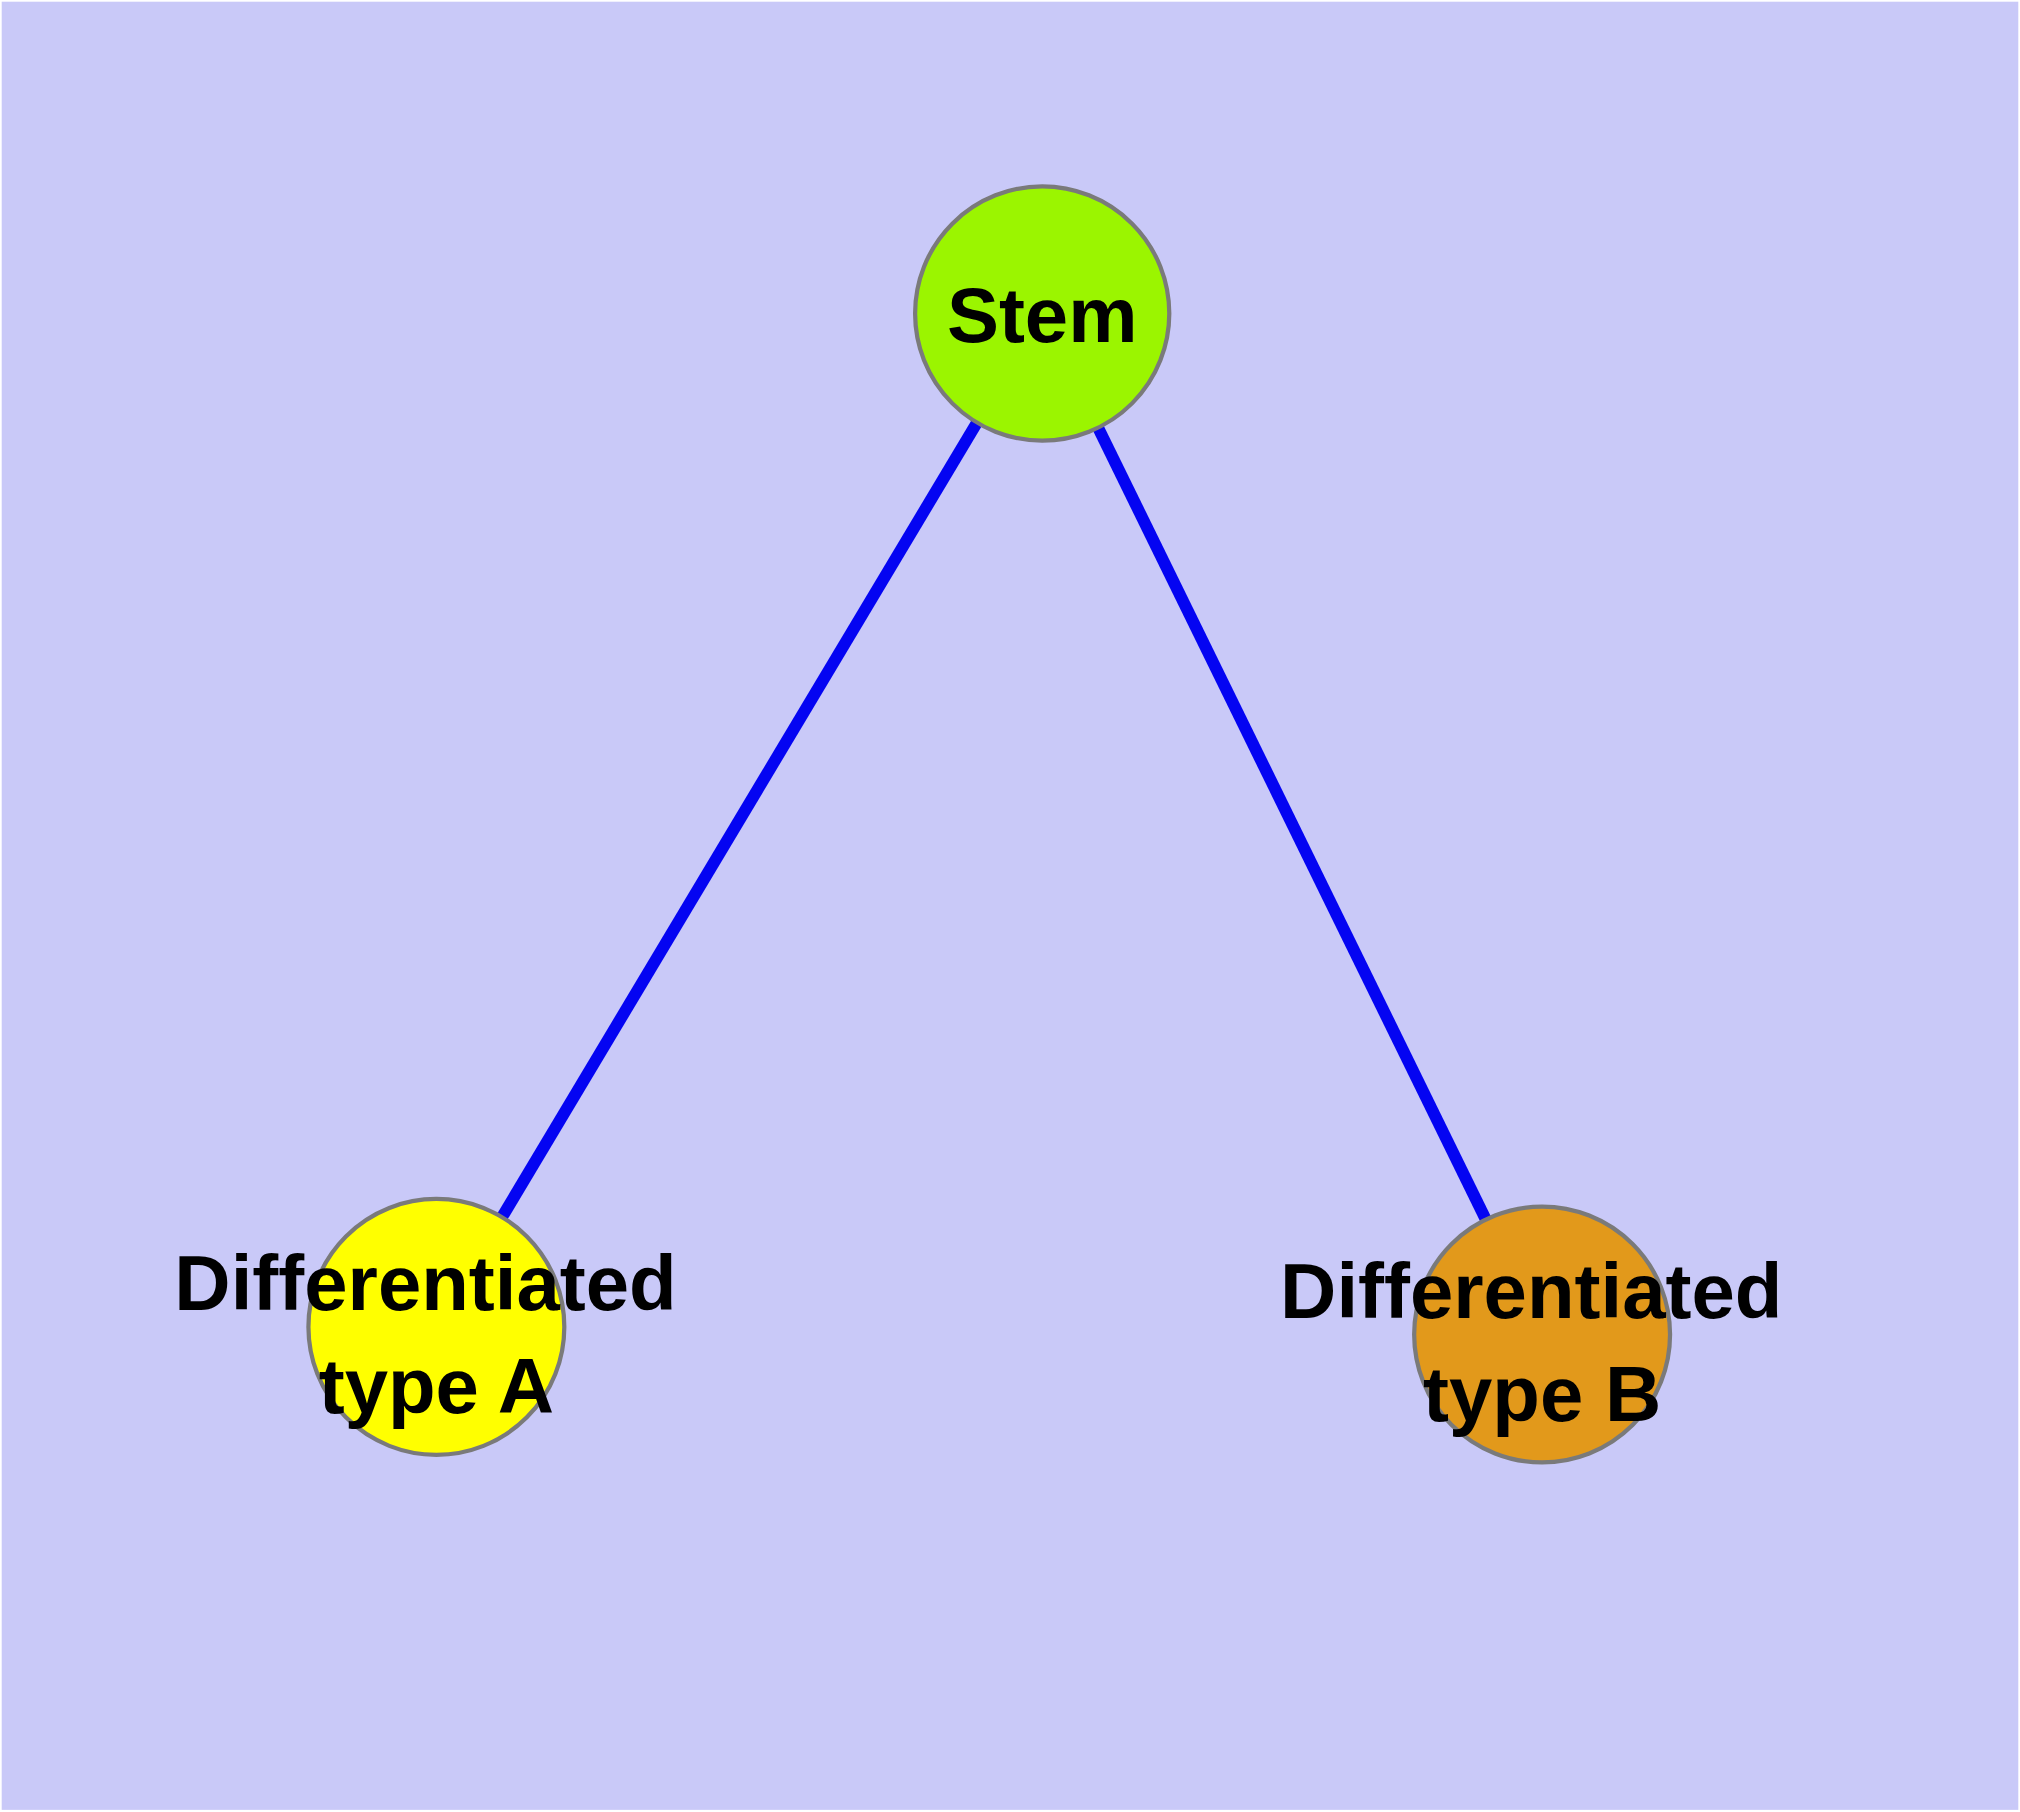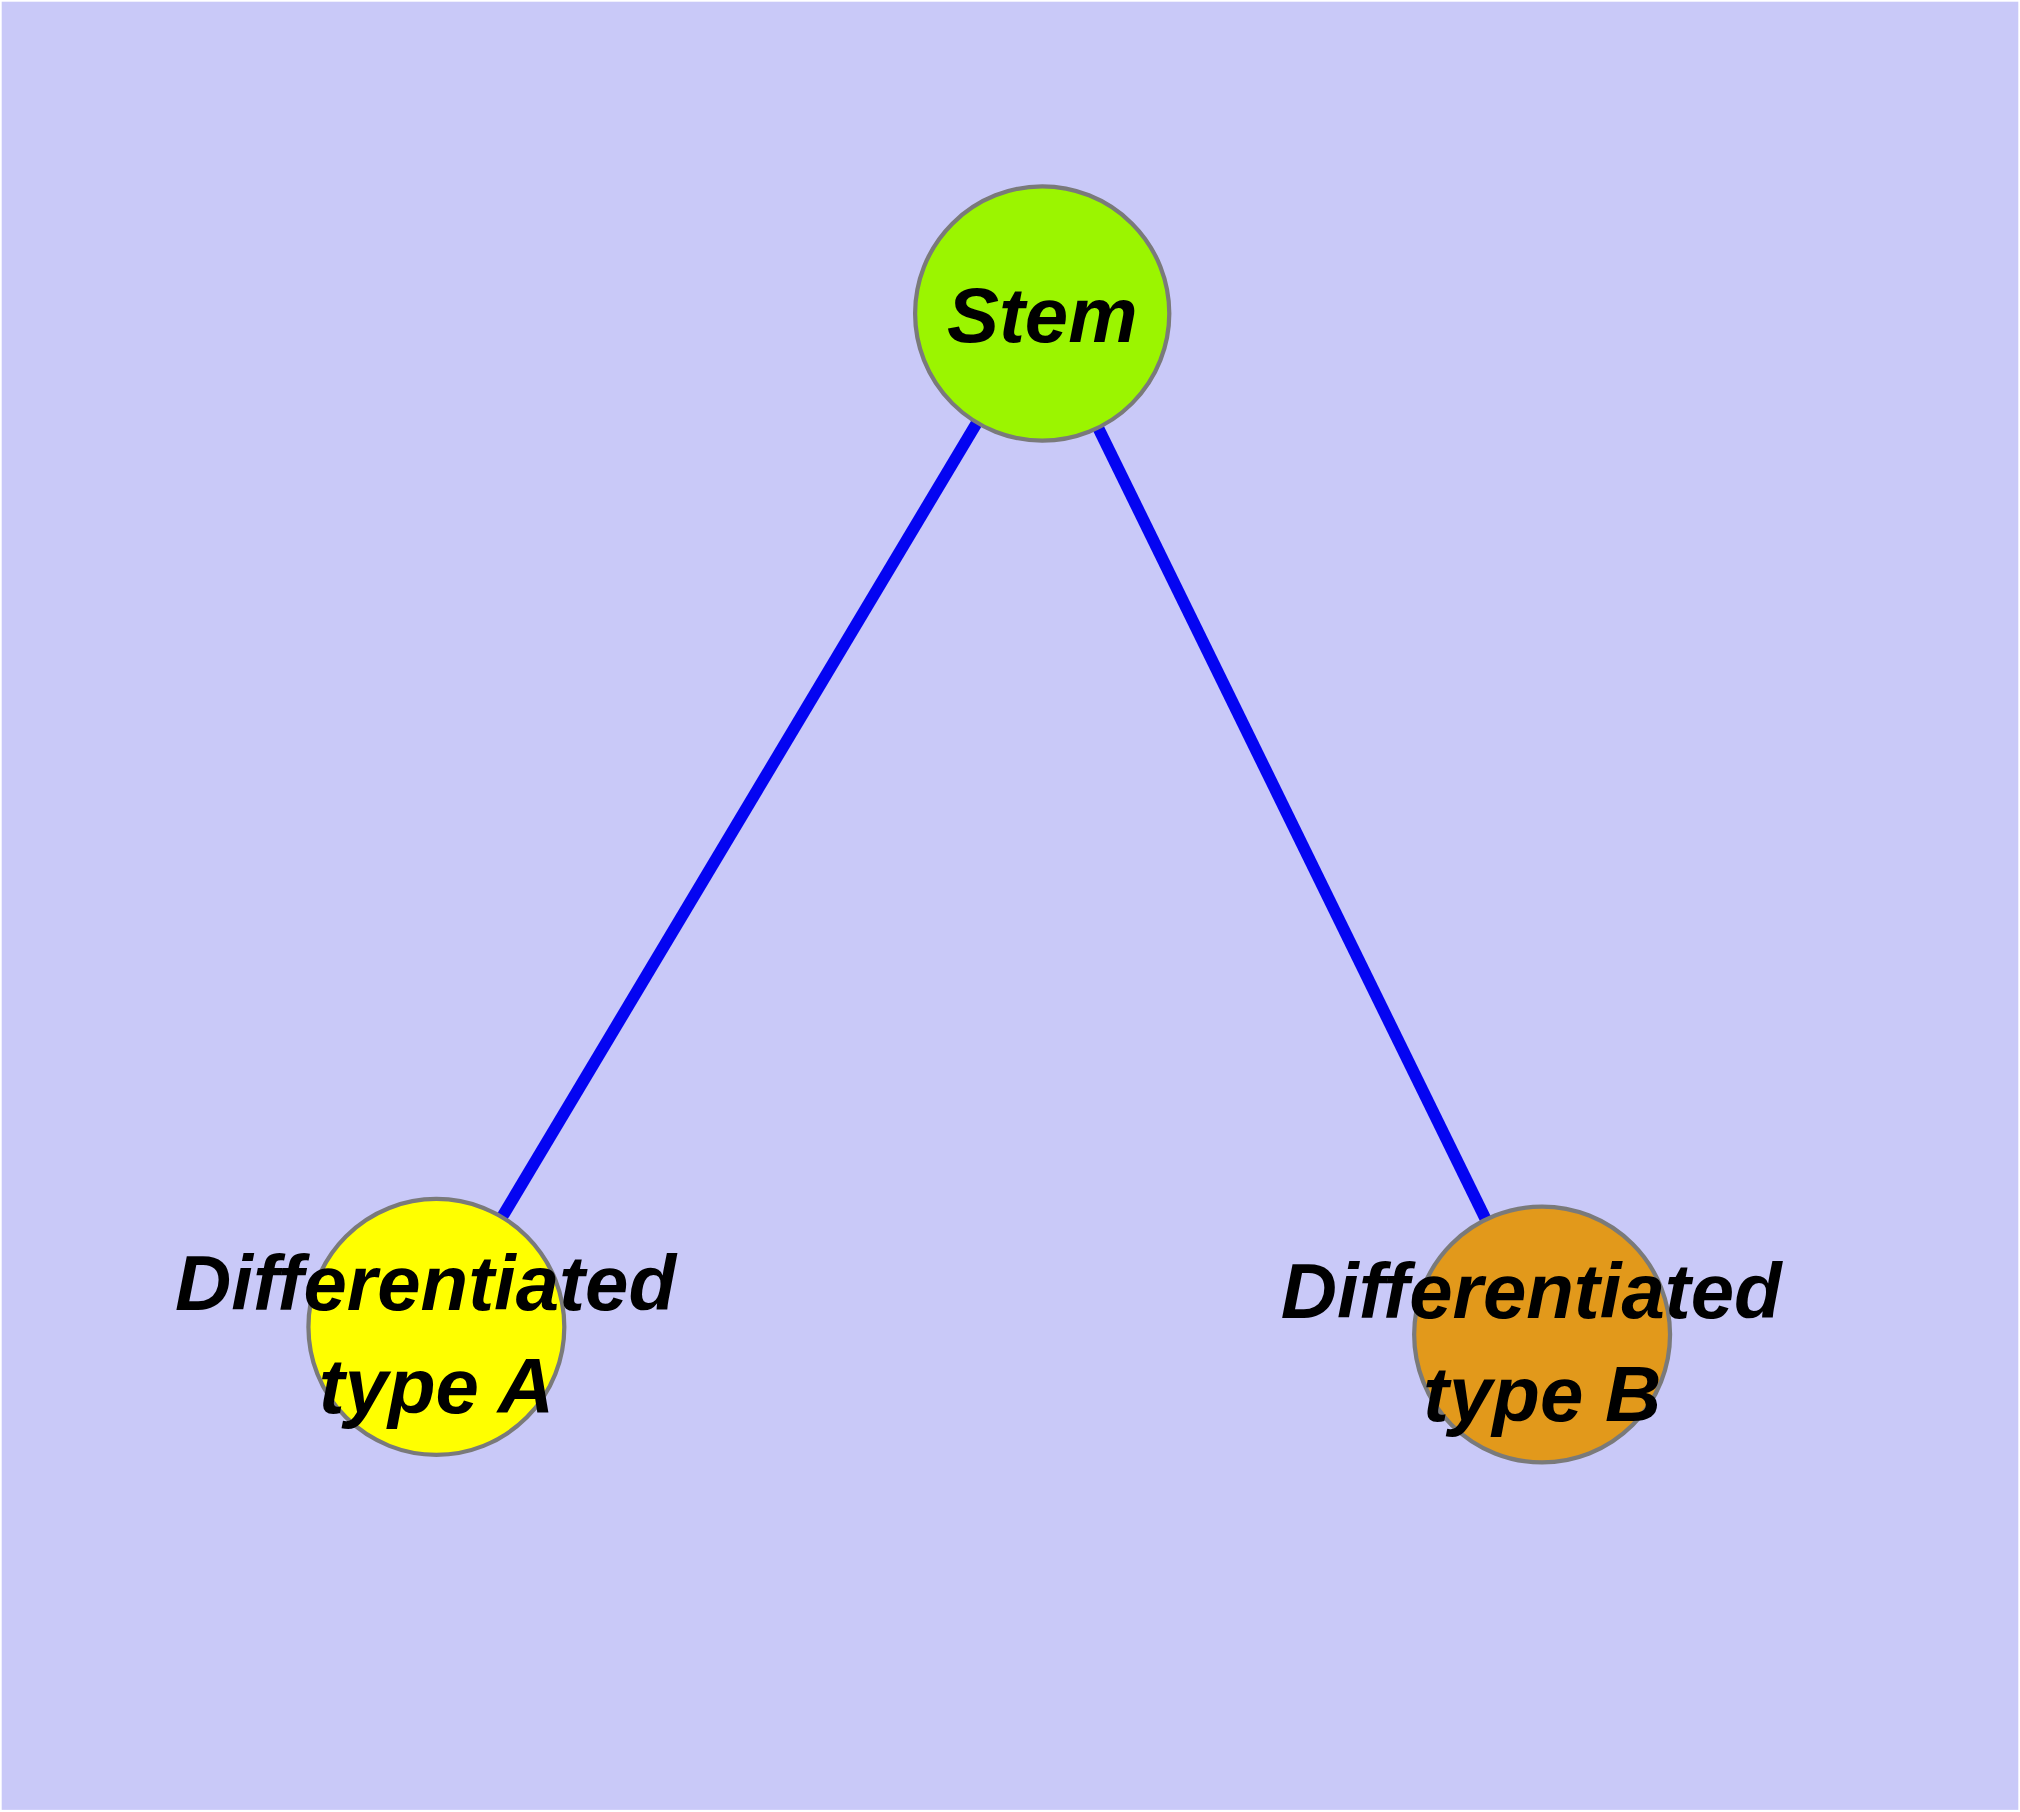--- a/index.html
+++ b/index.html
@@ -5,21 +5,20 @@
   html, body {
     margin: 0;
     padding: 0;
     background: #ffffff;
     font-family: "Liberation Sans", sans-serif;
   }
   .stage {
     width: 100vw;
     max-width: 100%;
     line-height: 0;
-    font-style: italic;
   }
   svg {
     display: block;
     width: 100%;
     height: auto;
   }
   .edge {
     stroke-width: 14;
     fill: none;
     stroke-linecap: butt;

